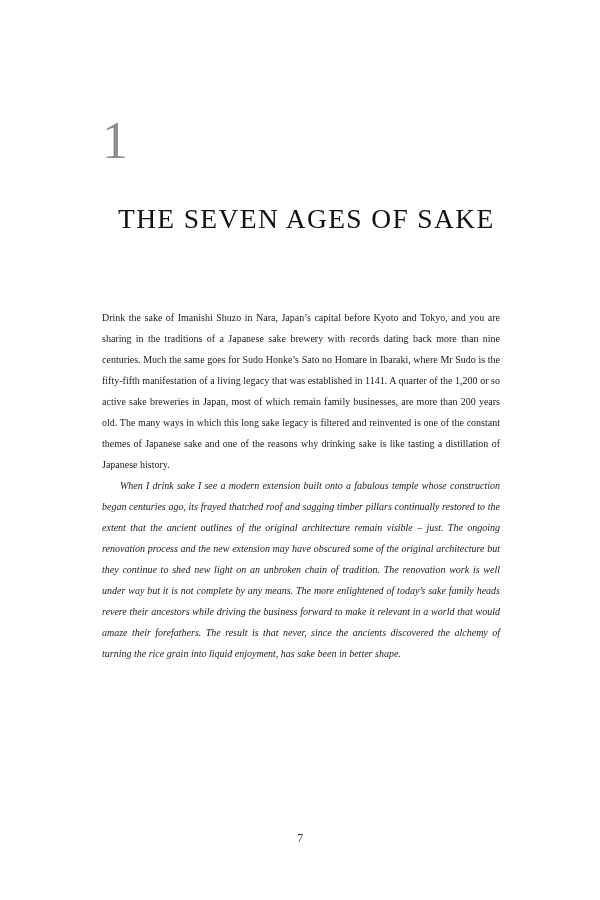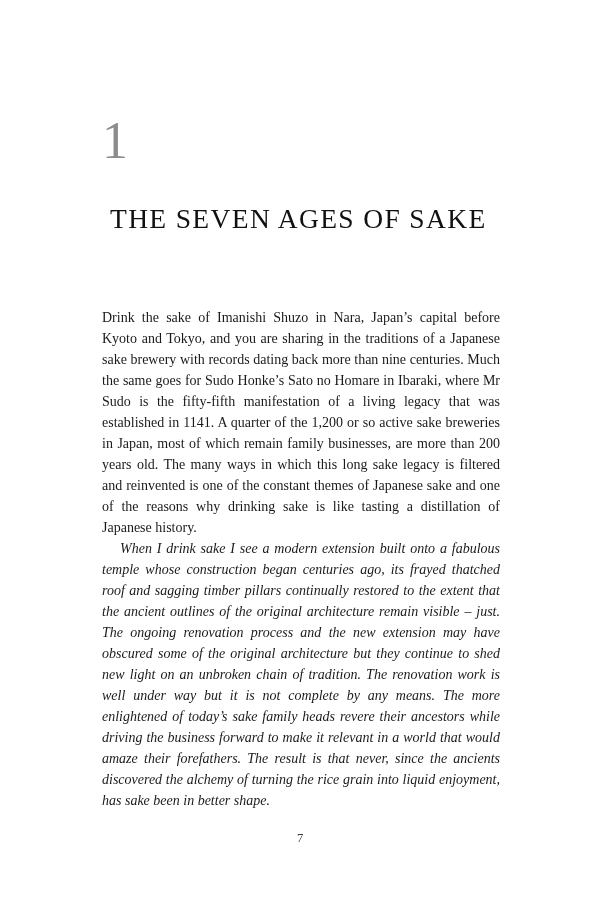--- a/index.html
+++ b/index.html
@@ -43,36 +43,36 @@
   }
 
   .chapter-title {
     font-family: "Liberation Serif", "DejaVu Serif", serif;
     font-size: 27.5px;
     line-height: 34px;
     color: #111111;
     font-weight: 400;
     letter-spacing: 1.35px;
     white-space: nowrap;
-    margin: 8px;
+    margin: 16px;
     padding: 0;
     margin-top: 32px;
   }
 
   
   .body-block {
     position: absolute;
     left: 102px;
     top: 307px;
     width: 398px;
   }
 
   .body-paragraph {
     font-family: "Liberation Serif", "DejaVu Serif", serif;
-    font-size: 14px;
+    font-size: 10px;
     line-height: 21.0px;
     color: #1a1a1a;
     text-align: justify;
     text-justify: inter-word;
     margin: 0;
     padding: 0;
     hyphens: none;
     -webkit-hyphens: none;
   }
 

